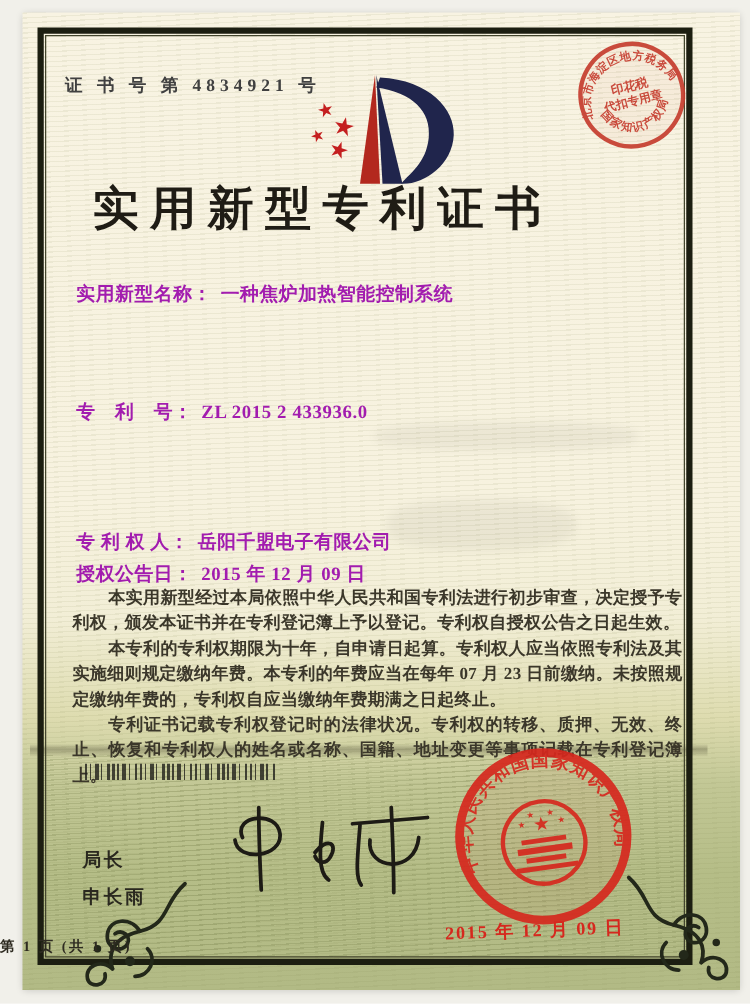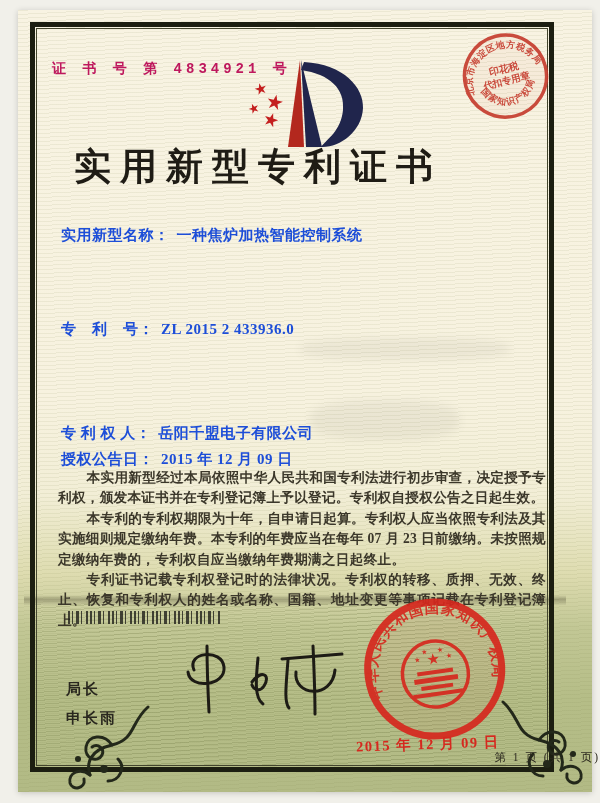--- a/index.html
+++ b/index.html
@@ -16,29 +16,29 @@
     background:repeating-linear-gradient(176deg, rgba(96,106,52,0.20) 0 1px, rgba(0,0,0,0) 1px 4px); }
   .crease { position:absolute; left:24px; top:595px; width:542px; height:10px;
     background:linear-gradient(180deg, rgba(55,52,32,0) 0%, rgba(55,52,32,0.30) 45%, rgba(55,52,32,0.04) 100%); }
 
   
   .frame-outer { position:absolute; left:30px; top:22px; width:524px; height:750px;
     border:5px solid #1c1e11; }
   .frame-inner { position:absolute; inset:1px; border:1px solid #43452d; }
 
   .cert-no { position:absolute; left:52px; top:60px; font-size:14px; font-weight:bold;
-    color:#be185d; letter-spacing:4px;font-family:Liberation Mono, monospace; }
+    color:#404040; letter-spacing:4px; }
 
   .logo { position:absolute; left:238px; top:54px; width:140px; height:100px; }
   .logo-star { position:absolute; color:#c41f1f; line-height:1; }
 
   .title { position:absolute; left:0; top:142px; width:516px; text-align:center;
     font-size:37px; font-weight:bold; letter-spacing:9px; color:#1f1c15; }
 
-  .row { position:absolute; left:61px; font-size:15px; font-weight:bold; color:#1d4ed8;
+  .row { position:absolute; left:61px; font-size:15px; font-weight:bold; color:#a21caf;
     white-space:nowrap; letter-spacing:0.5px; }
   .row .val { margin-left:7px; }
   .r0{top:226px} .r1{top:278px} .r2{top:320px} .r3{top:358px} .r4{top:424px} .r5{top:450px}
 
   .paras { position:absolute; left:58px; top:468px; width:488px; }
   .paras p { font-size:13.6px; line-height:20.4px; text-indent:2.1em; font-weight:600;
     color:#3b372a; letter-spacing:0.3px; text-align:justify; }
 
   .barcode { position:absolute; left:68px; top:611px; width:152px; height:13px; opacity:0.82;
     background:repeating-linear-gradient(90deg,
@@ -53,22 +53,22 @@
   .seal { position:absolute; left:360px; top:594px; transform:rotate(-8deg); opacity:0.92; }
   .seal-date { position:absolute; left:356px; top:735px; font-size:14.5px; font-weight:bold;
     color:#d6281e; letter-spacing:1.5px; transform:rotate(-2deg); white-space:nowrap; }
 
   .tax-stamp { position:absolute; left:457px; top:27px; transform:rotate(-14deg); opacity:0.9; }
 
   .flourish { position:absolute; }
   .flourish-left { left:60px; top:703px; }
   .flourish-right { left:496px; top:696px; transform:scaleX(-1); }
 
-  .footer { position:absolute; left:0; top:750px; width:600px; text-align:right;
-    font-size:11.5px; font-weight:normal; color:#2e2b21; letter-spacing:2px; }
+  .footer { position:absolute; left:0; top:750px; width:600px; text-align:left;
+    font-size:11.5px; font-weight:bold; color:#2e2b21; letter-spacing:2px; }
 
   .smudge { position:absolute; background:#5a564a; filter:blur(4px); opacity:0.07; border-radius:40%; }
 </style>
 </head>
 <body>
 
 <div class="page">
 
   <div class="paper"></div>
   <div class="waves-strong"></div>

